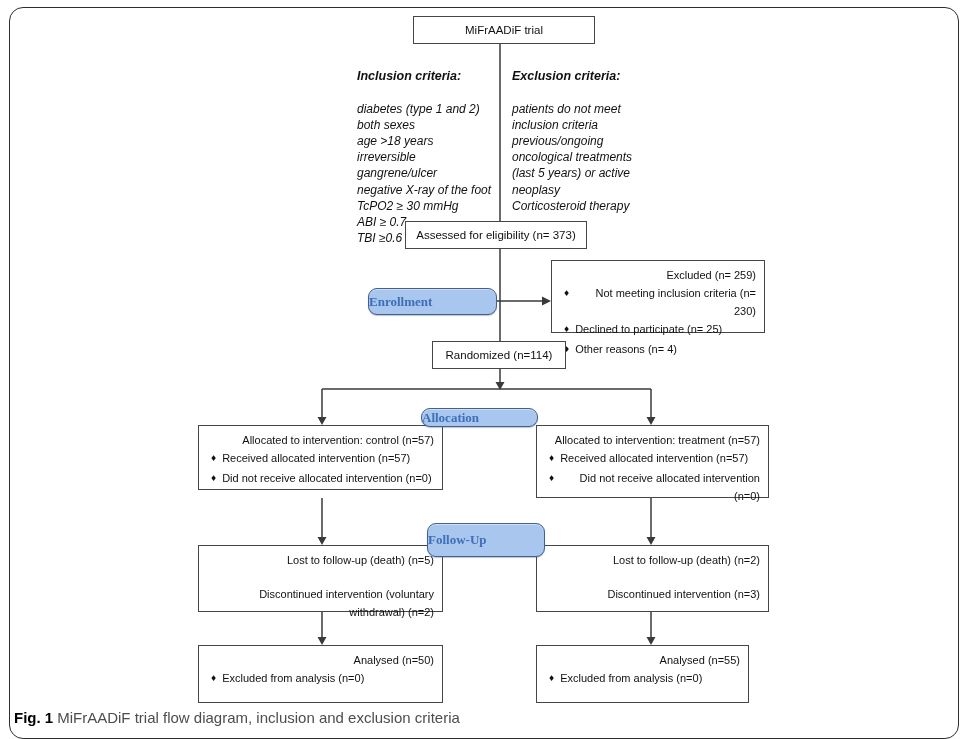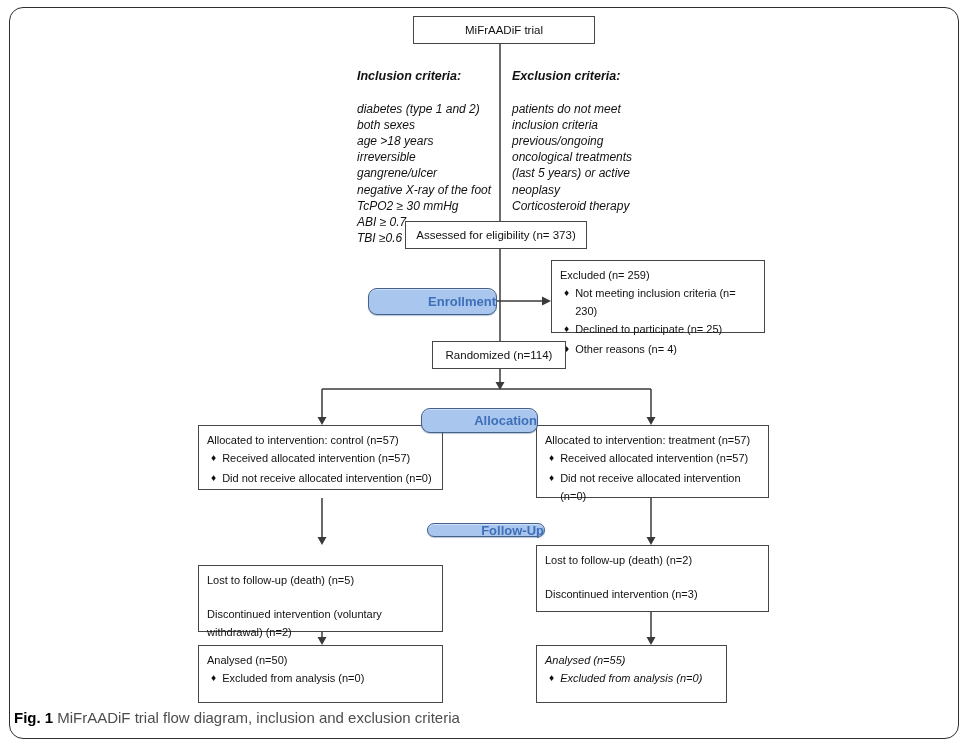--- a/index.html
+++ b/index.html
@@ -11,31 +11,32 @@
   .fig-border{
     position:absolute;left:9px;top:7px;width:948px;height:730px;
     border:1.6px solid #2e2e2e;border-radius:14px;pointer-events:none;
   }
   svg.connectors{position:absolute;left:0;top:0;width:967px;height:739px;}
   .node{
     position:absolute;border:1.3px solid #464646;background:#fff;
     font-size:11px;line-height:18px;box-sizing:border-box;
   }
   .node.center{display:flex;align-items:center;justify-content:center;font-size:11.5px;}
-  .node.list{padding:5px 8px 8px 8px;}
+  .node.list{padding:5px 8px 8px 8px;text-align:right;}
   .blt-row{display:flex;align-items:baseline;}
   .blt{font-family:"DejaVu Sans",sans-serif;font-size:8px;margin:0 5px 0 3px;position:relative;top:-1px;}
   .pill{
     position:absolute;box-sizing:border-box;
     background:var(--pill_fill,#a8c6ee);
     border:1.6px solid var(--pill_border,#44618c);
     border-radius:9px;color:var(--pill_text,#3e6fb8);
     font-weight:bold;font-size:13px;
-    display:flex;align-items:center;justify-content:flex-end;
+    display:flex;align-items:center;justify-content:flex-start;
     box-shadow:0 1px 1px rgba(60,90,140,.35), inset 0 1px 0 rgba(255,255,255,.45);
+    font-family:Liberation Serif, serif;
   }
   .crit{position:absolute;font-size:12px;line-height:16.2px;white-space:pre-line;font-style:italic;}
   .crit .hdr{font-weight:bold;font-size:12.5px;margin-bottom:0;}
   .caption{position:absolute;left:14px;top:709px;font-size:15px;color:#4d4d4d;}
   .caption b{color:#000;font-weight:bold;margin-right:4px;}
   .gap-top{margin-top:16px;}
 </style>
 </head>
 <body>
 
@@ -148,47 +149,47 @@
     <div class="blt-row">
       <span class="blt">♦</span>
       <span>Received allocated intervention (n=57)</span>
     </div>
     <div class="blt-row">
       <span class="blt">♦</span>
       <span>Did not receive allocated intervention (n=0)</span>
     </div>
   </div>
 
-  <div class="pill" style="left:421px;top:408px;width:117px;height:25px;padding-left:16px;">
+  <div class="pill" style="left:421px;top:408px;width:117px;height:19px;">
     <span>Allocation</span>
   </div>
 
-  <div class="node list" style="left:198px;top:565px;width:245px;height:67px;">
+  <div class="node list" style="left:198px;top:545px;width:245px;height:67px;">
     <div>Lost to follow-up (death) (n=5)</div>
     <div class="gap-top">Discontinued intervention (voluntary withdrawal) (n=2)</div>
   </div>
 
   <div class="node list" style="left:536px;top:545px;width:233px;height:67px;">
     <div>Lost to follow-up (death) (n=2)</div>
     <div class="gap-top">Discontinued intervention (n=3)</div>
   </div>
 
-  <div class="pill" style="left:427px;top:523px;width:118px;height:14px;">
+  <div class="pill" style="left:427px;top:523px;width:118px;height:34px;">
     <span>Follow-Up</span>
   </div>
 
   <div class="node list" style="left:198px;top:645px;width:245px;height:58px;">
     <div>Analysed (n=50)</div>
     <div class="blt-row">
       <span class="blt">♦</span>
       <span>Excluded from analysis (n=0)</span>
     </div>
   </div>
 
-  <div class="node list" style="left:536px;top:645px;width:191px;height:58px;font-style:italic;">
+  <div class="node list" style="left:536px;top:645px;width:213px;height:58px;">
     <div>Analysed (n=55)</div>
     <div class="blt-row">
       <span class="blt">♦</span>
       <span>Excluded from analysis (n=0)</span>
     </div>
   </div>
 
 
   <div class="caption">
     <b>Fig. 1</b><span>MiFrAADiF trial flow diagram, inclusion and exclusion criteria</span>

